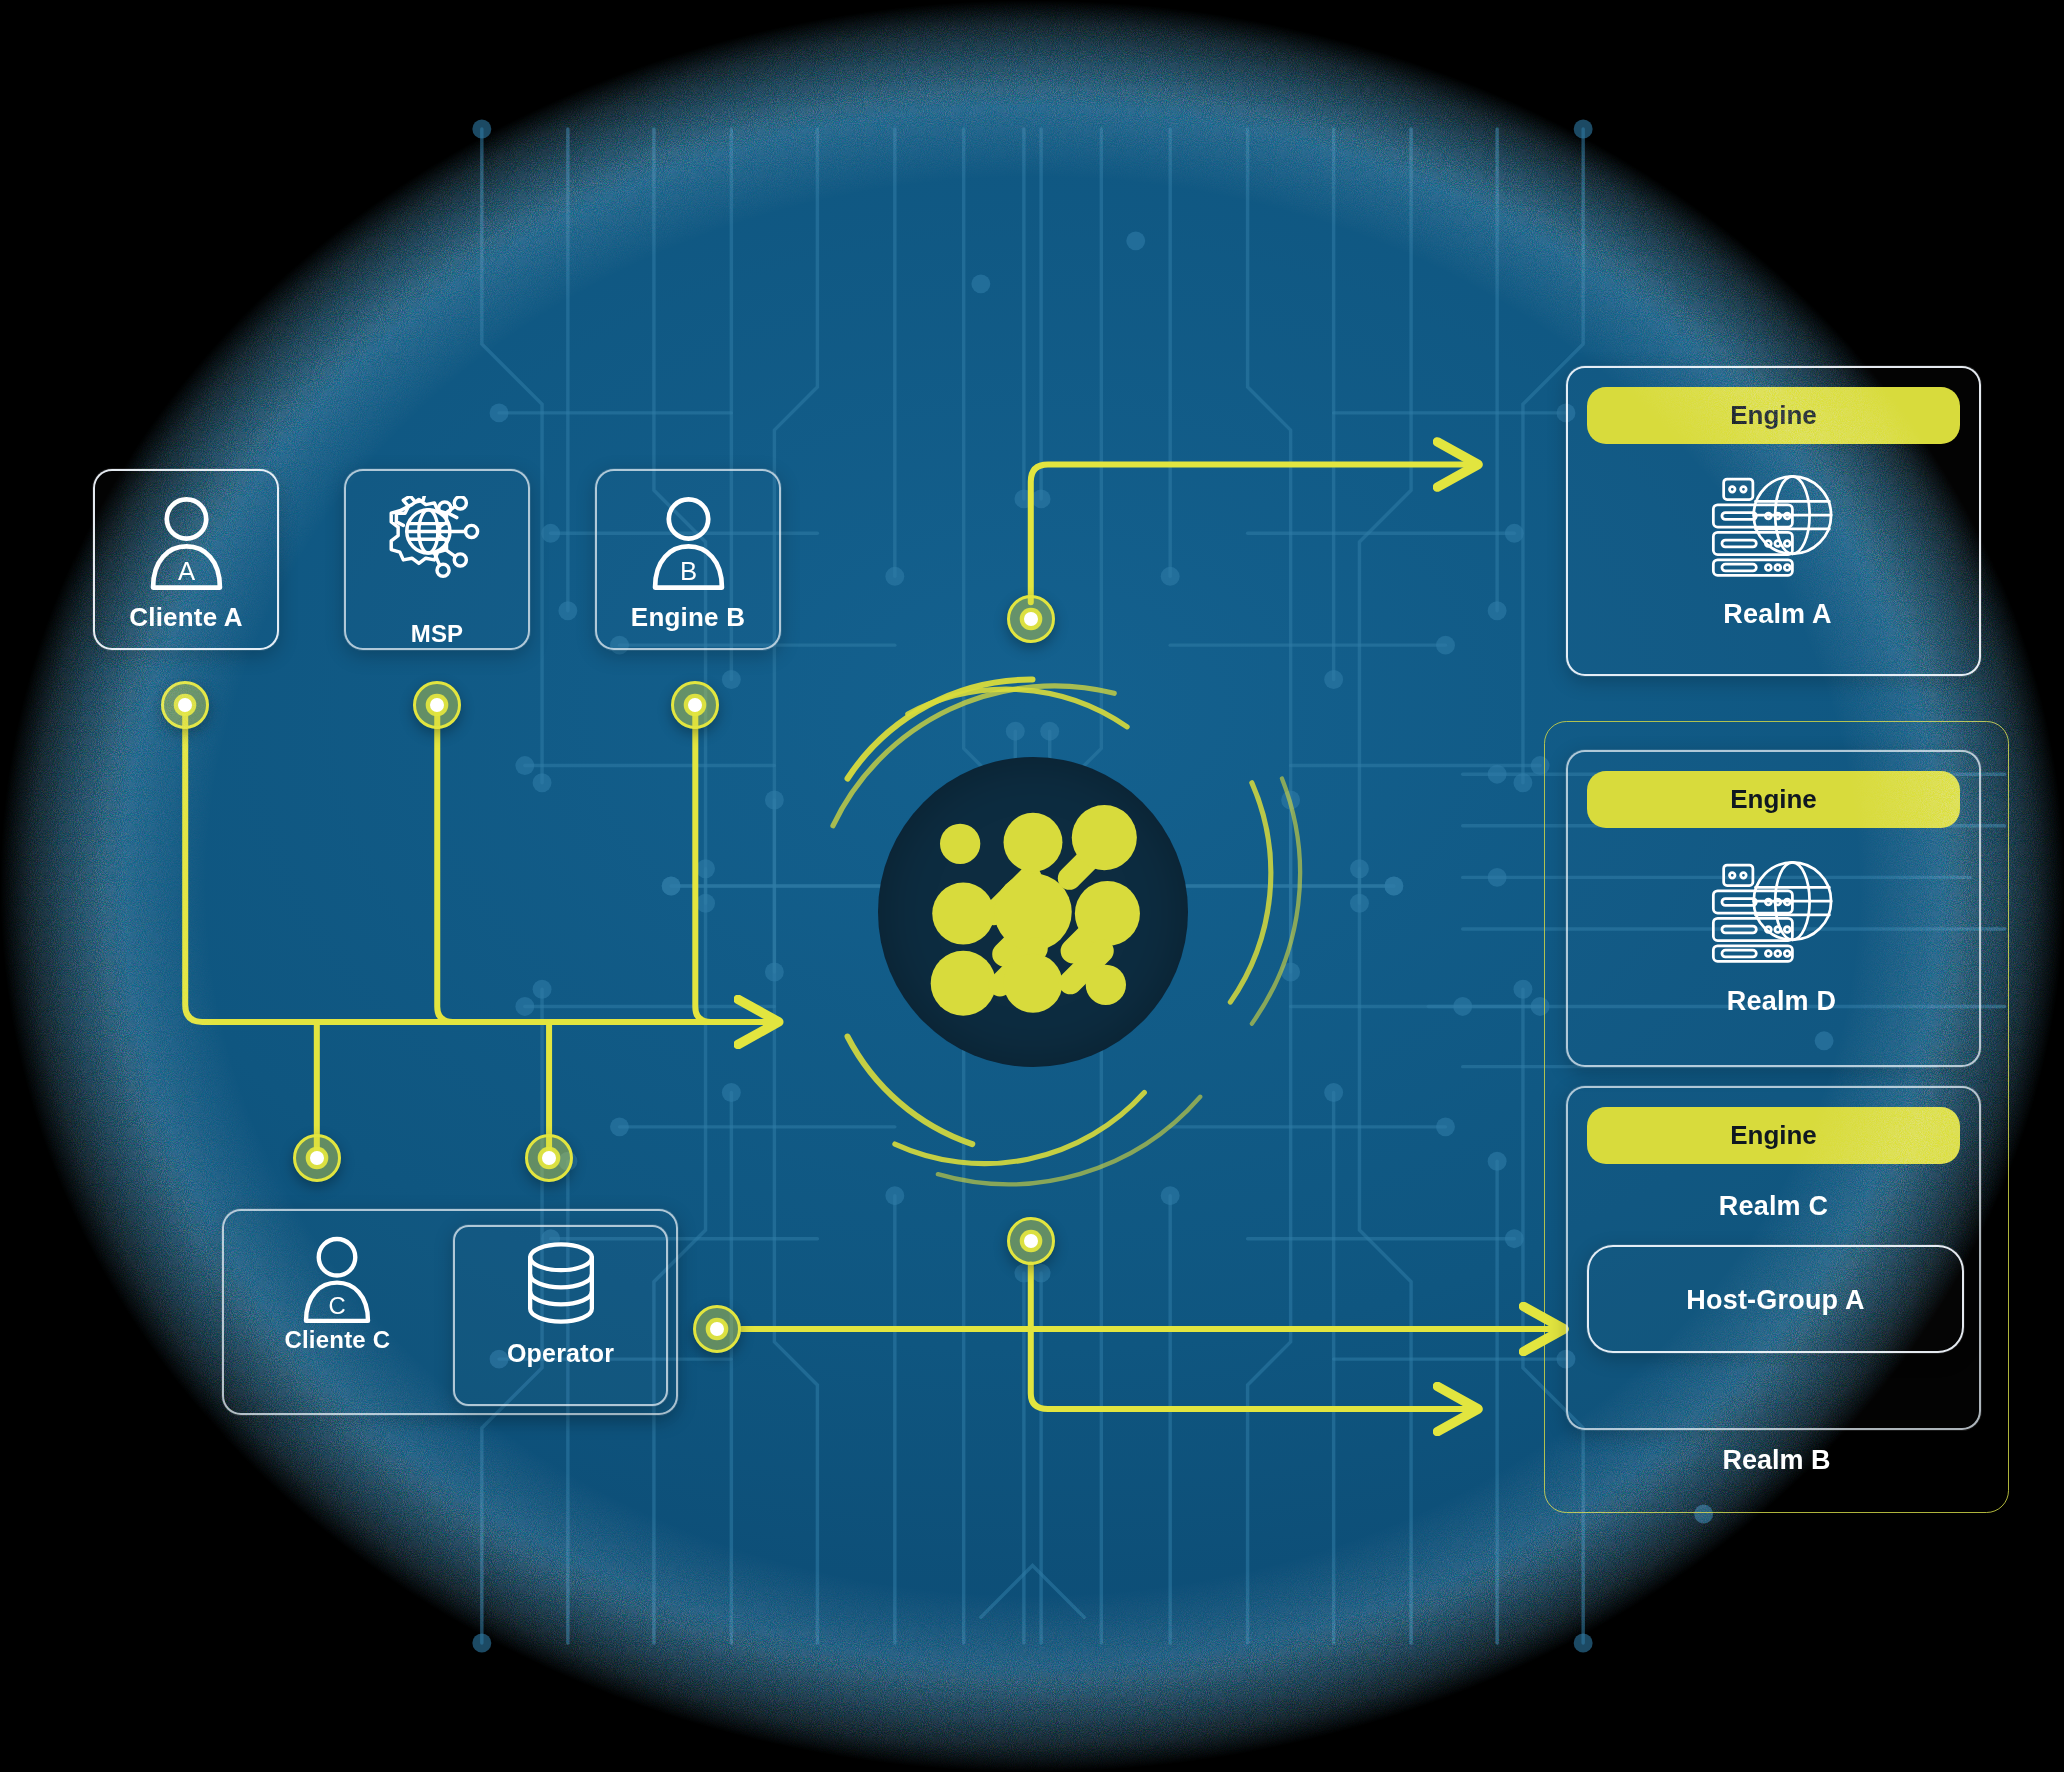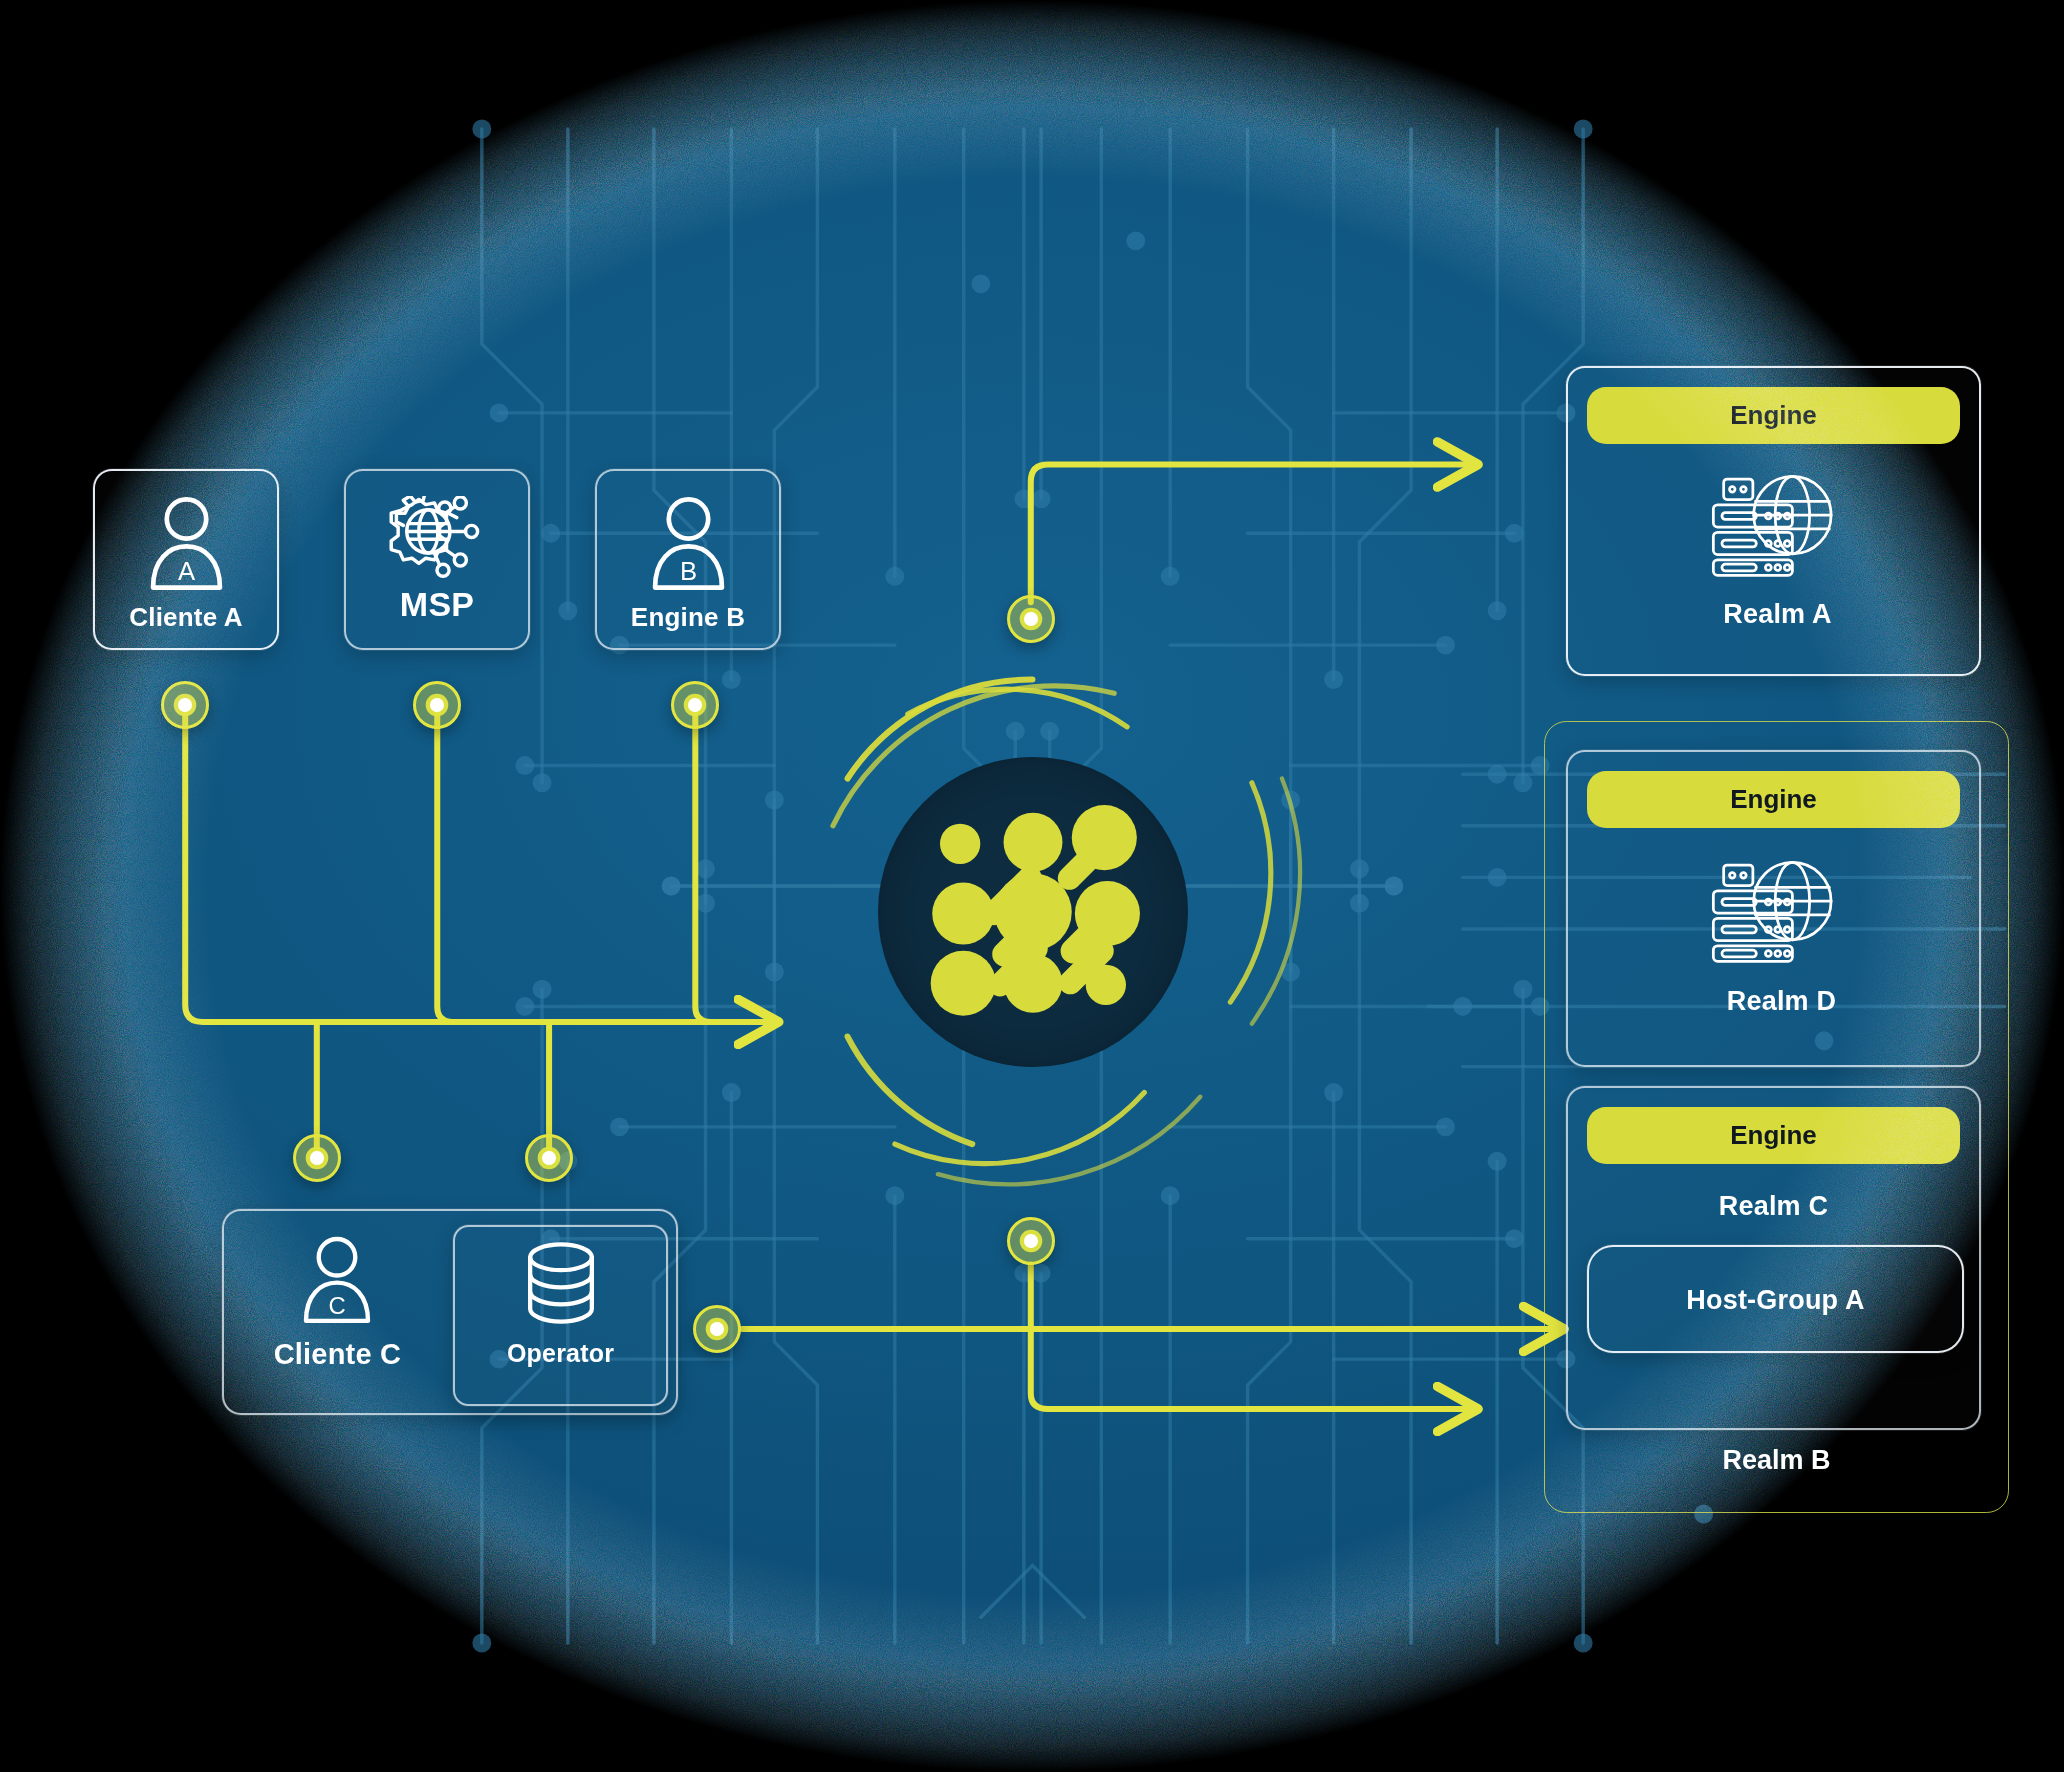--- a/index.html
+++ b/index.html
@@ -232,21 +232,21 @@
         <path d="M66 22 L80 12"></path>
           <circle cx="86" cy="8" r="7"></circle>
         <path d="M72 20 L82 25"></path>
           <circle cx="68" cy="14" r="7"></circle>
         <path d="M66 60 L80 70"></path>
           <circle cx="86" cy="74" r="7"></circle>
         <path d="M56 66 L62 80"></path>
           <circle cx="66" cy="86" r="7"></circle>
       </svg>
     </div>
-    <div class="card-label" style="top:114px;font-size:34px;">MSP</div>
+    <div class="card-label" style="top:149px;font-size:24px;">MSP</div>
   </div>
 
   <div class="card" style="left:595px;top:469px;width:186px;height:181px;">
     <div class="icon-wrap" style="top:20.6px;height:102px;">
       <svg width="79" height="96" viewBox="0 0 92 112" fill="none" stroke="#fff" stroke-width="5.5" stroke-linecap="round" stroke-linejoin="round" aria-hidden="true">
         <circle cx="46" cy="28" r="23"></circle>
         <path d="M7 108 C7 76 25 60 46 60 C67 60 85 76 85 108 Z"></path>
         <text x="46" y="99" font-size="30" font-family="Liberation Sans, sans-serif" fill="#fff" stroke="none" text-anchor="middle">B</text>
       </svg>
     </div>
@@ -255,21 +255,21 @@
 
   <div class="card" style="left:222px;top:1209px;width:456px;height:206px;">
     <div style="position:absolute;left:6.9px;top:6.9px;width:213px;height:189px;">
       <div class="icon-wrap" style="top:15.5px;height:93px;">
         <svg width="74" height="89" viewBox="0 0 92 112" fill="none" stroke="#fff" stroke-width="5.5" stroke-linecap="round" stroke-linejoin="round" aria-hidden="true">
           <circle cx="46" cy="28" r="23"></circle>
           <path d="M7 108 C7 76 25 60 46 60 C67 60 85 76 85 108 Z"></path>
           <text x="46" y="99" font-size="30" font-family="Liberation Sans, sans-serif" fill="#fff" stroke="none" text-anchor="middle">C</text>
         </svg>
       </div>
-      <div class="card-label" style="top:120px;font-size:29px;">Cliente C</div>
+      <div class="card-label" style="top:108px;font-size:24px;">Cliente C</div>
     </div>
 
     <div class="card" style="left:229px;top:13.8px;width:215px;height:181px;border-radius:15.5px;border-width:2.6px;">
       <div class="icon-wrap" style="top:12px;height:89px;">
         <svg width="74" height="84" viewBox="0 0 86 98" fill="none" stroke="#fff" stroke-width="5" stroke-linecap="round" stroke-linejoin="round" aria-hidden="true">
           <ellipse cx="43" cy="19" rx="36" ry="15"></ellipse>
           <path d="M7 19 L7 79 C7 87 23 94 43 94 C63 94 79 87 79 79 L79 19"></path>
           <path d="M7 39 C7 47 23 54 43 54 C63 54 79 47 79 39"></path>
           <path d="M7 59 C7 67 23 74 43 74 C63 74 79 67 79 59"></path>
         </svg>

